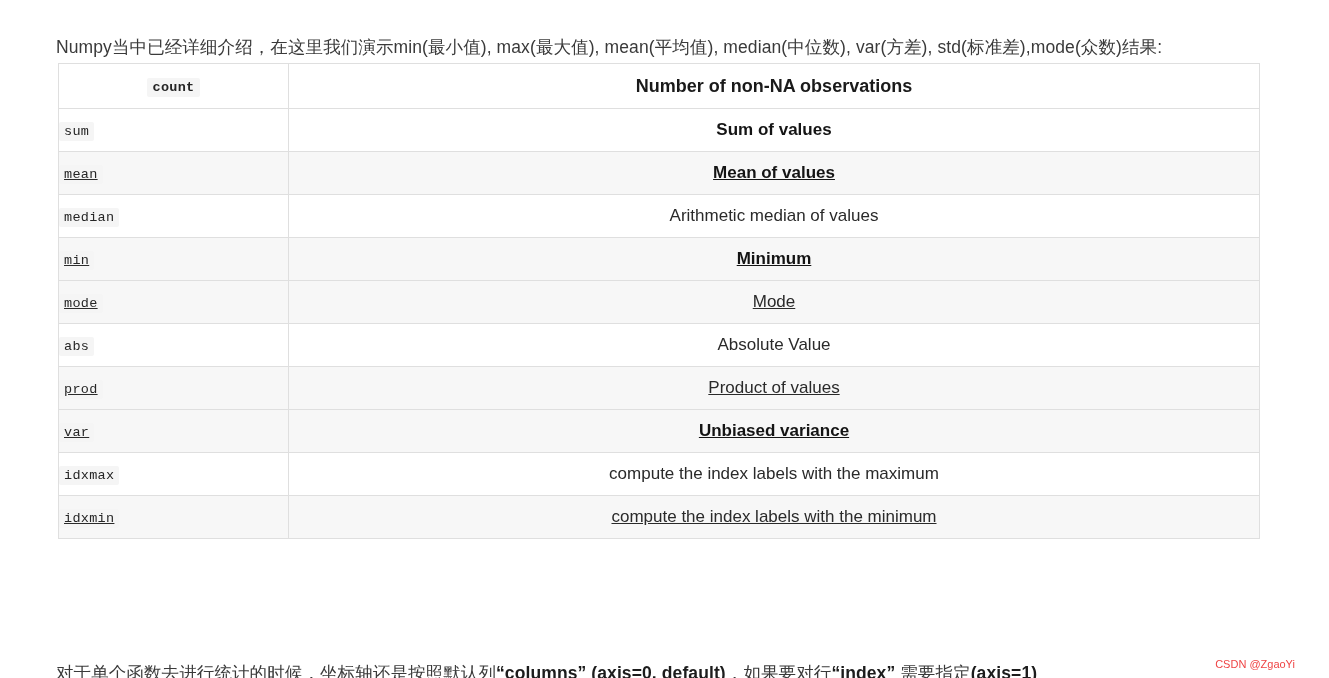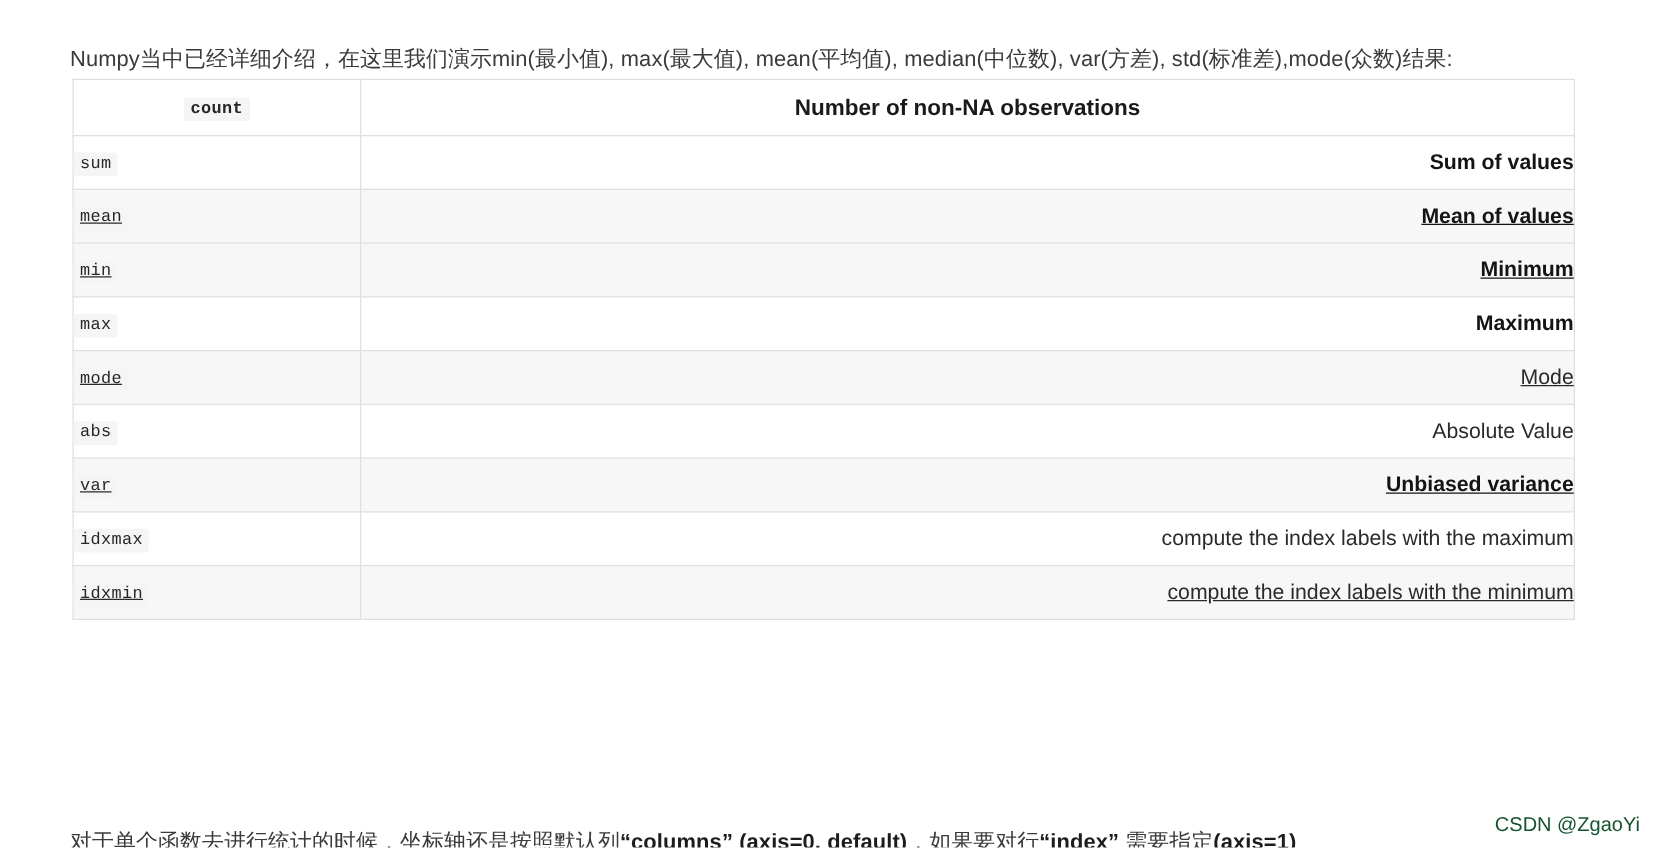--- a/index.html
+++ b/index.html
@@ -86,21 +86,21 @@
   tbody tr { height: 43px; }
   tbody tr.odd  td { background: #ffffff; }
   tbody tr.even td { background: #f7f7f7; text-decoration: underline; }
 
   td.cell-code {
     padding-left: 26px;
     text-align: left;
   }
   td.cell-desc {
     padding-left: 22px;
-    text-align: right;
+    text-align: center;
     font-size: 17px;
     color: #2a2a2a;
   }
   td.cell-desc.bold { font-weight: bold; color: #141414; }
 
   code.codebadge {
     font-family: "Liberation Mono", "DejaVu Sans Mono", monospace;
     font-size: 13.5px;
     background: #f5f5f5;
     color: #262626;
@@ -108,24 +108,24 @@
     border-radius: 2px;
     letter-spacing: 0.3px;
     white-space: nowrap;
     margin-top: 11px;
   }
   code.codebadge.hdr { font-weight: bold; }
 
   
   .watermark {
     position: absolute;
-    right: 3px;
+    right: 20px;
     bottom: 8px;
-    font-size: 16px;
-    color: #14532d;
+    font-size: 11px;
+    color: #ef4444;
     white-space: nowrap;
     user-select: none;
   }
 </style>
 </head>
 <body>
 
 <div class="page">
 
   <p class="para para-intro">Numpy当中已经详细介绍，在这里我们演示min(最小值), max(最大值), mean(平均值), median(中位数), var(方差), std(标准差),mode(众数)结果:</p>
@@ -146,35 +146,39 @@
       </thead>
       <tbody id="table-body">
           <tr class="odd">
             <td class="cell-code"><code class="codebadge">sum</code></td>
             <td class="cell-desc bold">Sum of values</td>
           </tr>
           <tr class="even">
             <td class="cell-code"><code class="codebadge">mean</code></td>
             <td class="cell-desc bold">Mean of values</td>
           </tr>
+          <tr class="odd">
+            <td class="cell-code"><code class="codebadge">median</code></td>
+            <td class="cell-desc">Arithmetic median of values</td>
+          </tr>
           <tr class="even">
             <td class="cell-code"><code class="codebadge">min</code></td>
             <td class="cell-desc bold">Minimum</td>
           </tr>
-          <tr class="odd">
-            <td class="cell-code"><code class="codebadge">max</code></td>
-            <td class="cell-desc bold">Maximum</td>
-          </tr>
           <tr class="even">
             <td class="cell-code"><code class="codebadge">mode</code></td>
             <td class="cell-desc">Mode</td>
           </tr>
           <tr class="odd">
             <td class="cell-code"><code class="codebadge">abs</code></td>
             <td class="cell-desc">Absolute Value</td>
+          </tr>
+          <tr class="even">
+            <td class="cell-code"><code class="codebadge">prod</code></td>
+            <td class="cell-desc">Product of values</td>
           </tr>
           <tr class="even">
             <td class="cell-code"><code class="codebadge">var</code></td>
             <td class="cell-desc bold">Unbiased variance</td>
           </tr>
           <tr class="odd">
             <td class="cell-code"><code class="codebadge">idxmax</code></td>
             <td class="cell-desc">compute the index labels with the maximum</td>
           </tr>
           <tr class="even">

